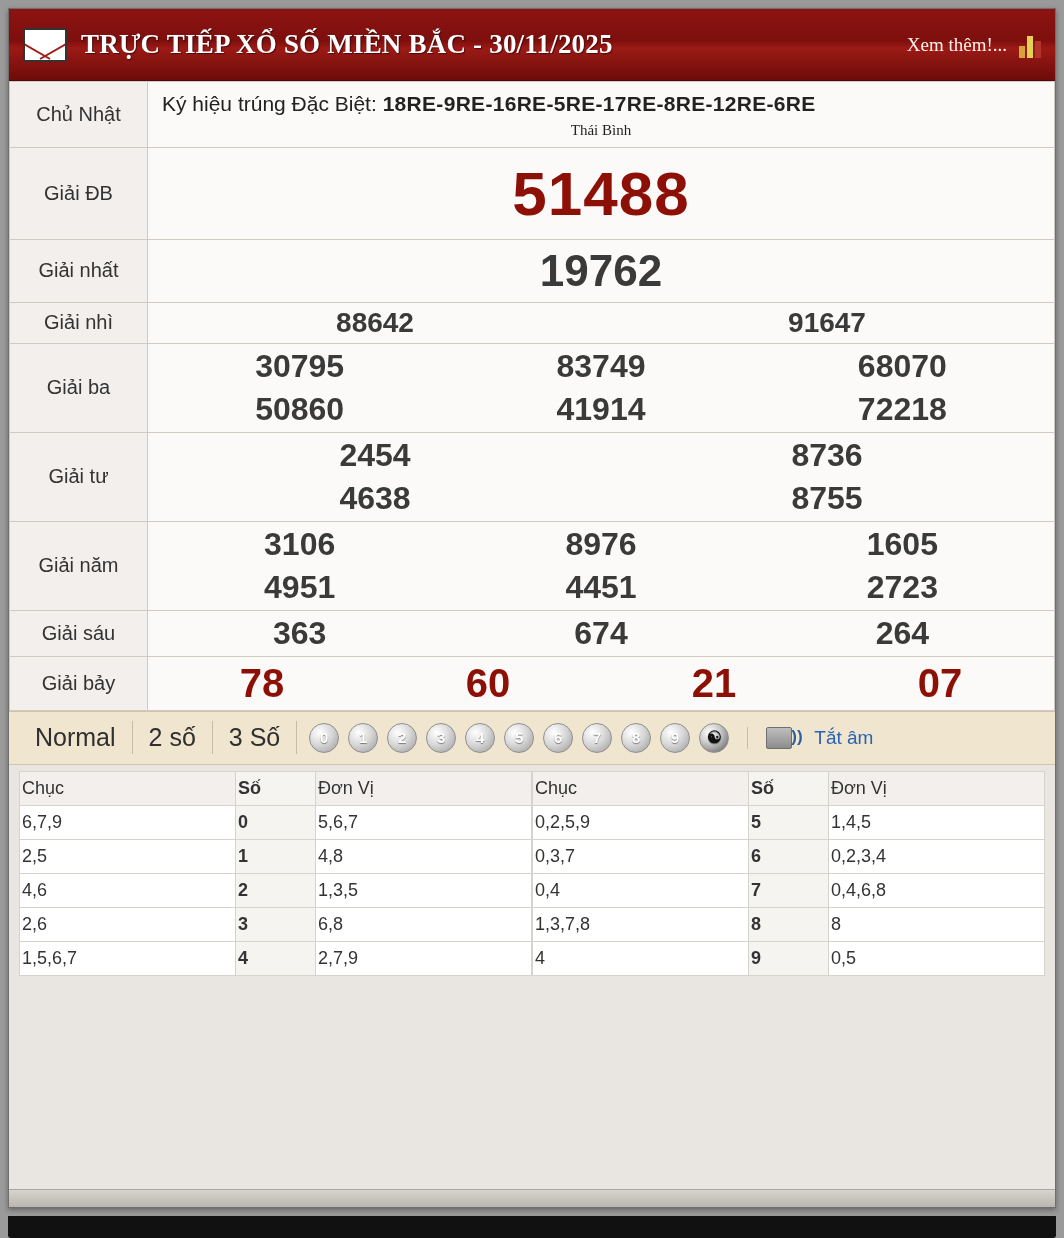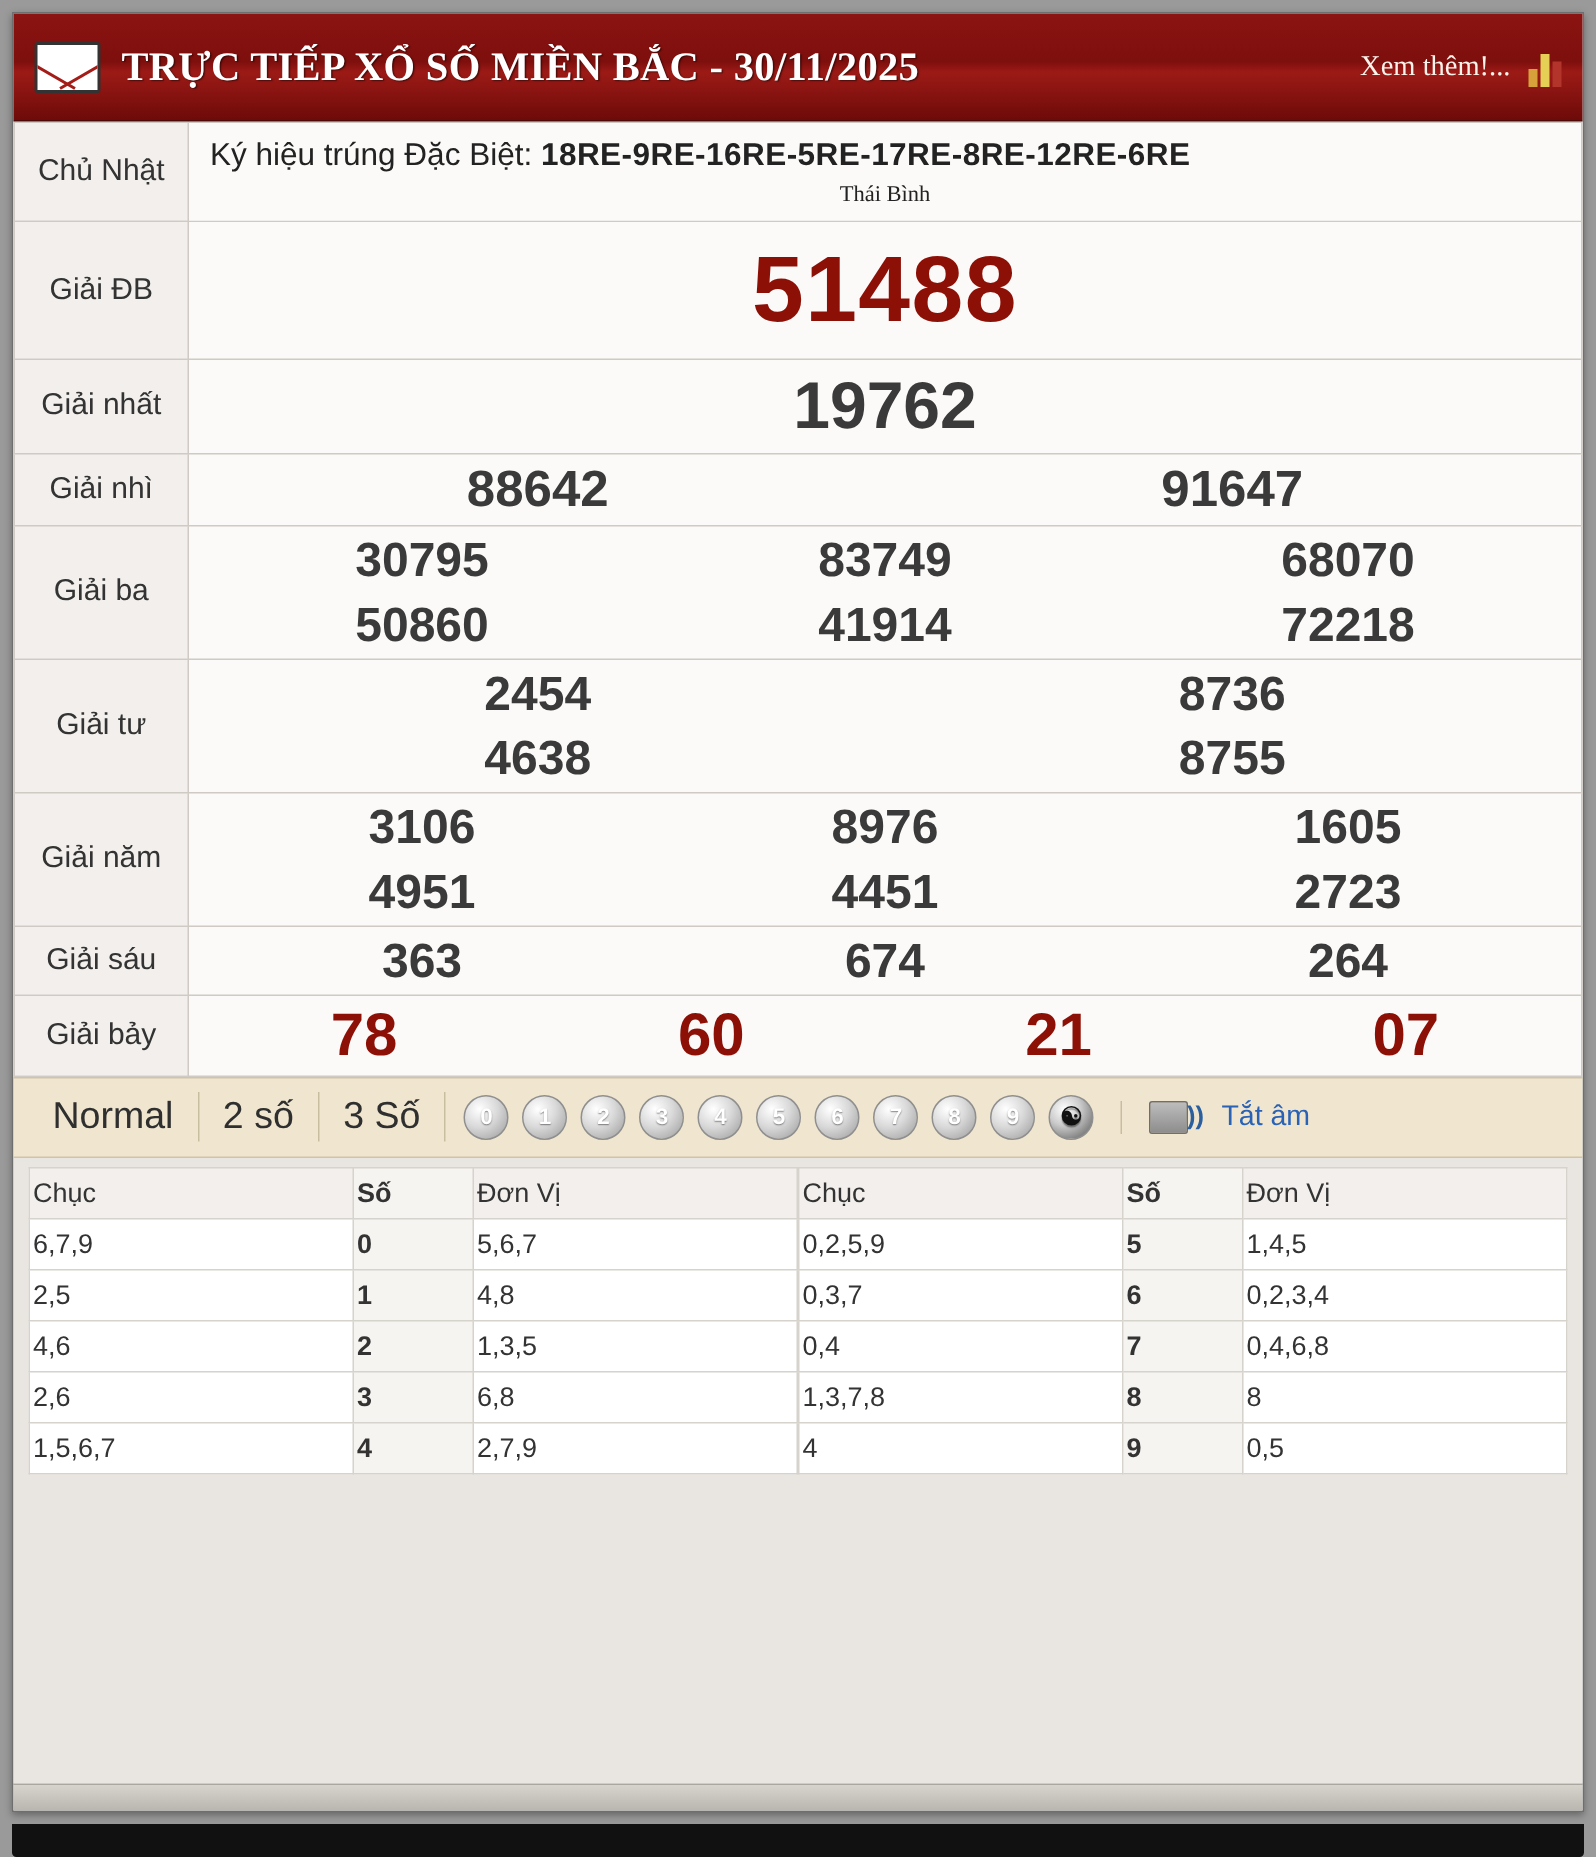--- a/index.html
+++ b/index.html
@@ -14,21 +14,21 @@
     position: relative;
     background: #9a9a9a;
     overflow: hidden;
   }
   .frame {
     position: absolute;
     left: 8px; top: 8px;
     width: 1048px;
     height: 1200px;
     border: 1px solid #6e6e6e;
-    background: #ffffff;
+    background: #fca5a5;
     box-shadow: 0 2px 5px rgba(0,0,0,.35);
     display: flex;
     flex-direction: column;
   }
   
   .titlebar {
     height: 72px;
     background: linear-gradient(to bottom, #8c1412 0%, #7d0f0d 45%, #9c1a16 55%, #6d0b09 100%);
     display: flex;
     align-items: center;
@@ -98,21 +98,21 @@
     border-collapse: collapse;
     width: 100%;
     table-layout: fixed;
     background: #fbfaf8;
   }
   .results td {
     border: 1px solid #cfcac4;
     vertical-align: middle;
   }
   .lbl {
-    width: 116px;
+    width: 138px;
     text-align: center;
     font-size: 20px;
     color: #333;
     background: #f2efec;
     padding: 6px 4px;
   }
   .row-head td.khhead {
     padding: 8px 14px 6px 14px;
     font-size: 21px;
     color: #222;
@@ -126,21 +126,21 @@
     display: block;
     text-align: center;
     font-family: "Liberation Serif", serif;
     font-size: 15px;
     color: #222;
     margin-top: 2px;
   }
   .num-cell { text-align: center; color: #3a3a3a; font-weight: bold; }
   .db { font-size: 62px; color: #8d1007; letter-spacing: 1px; padding: 10px 0; }
   .g1 { font-size: 44px; padding: 6px 0; color:#3a3a3a; }
-  .g2 { font-size: 34px; padding: 6px 0; }
+  .g2 { font-size: 28px; padding: 6px 0; }
   .g3 { font-size: 32px; padding: 4px 0; }
   .g4 { font-size: 32px; padding: 4px 0; }
   .g5 { font-size: 32px; padding: 4px 0; }
   .g6 { font-size: 32px; padding: 6px 0; }
   .g7 { font-size: 40px; color: #8d1007; padding: 8px 0; margin-left: 12px; }
   .inner {
     width: 100%;
     border-collapse: collapse;
     table-layout: fixed;
   }

